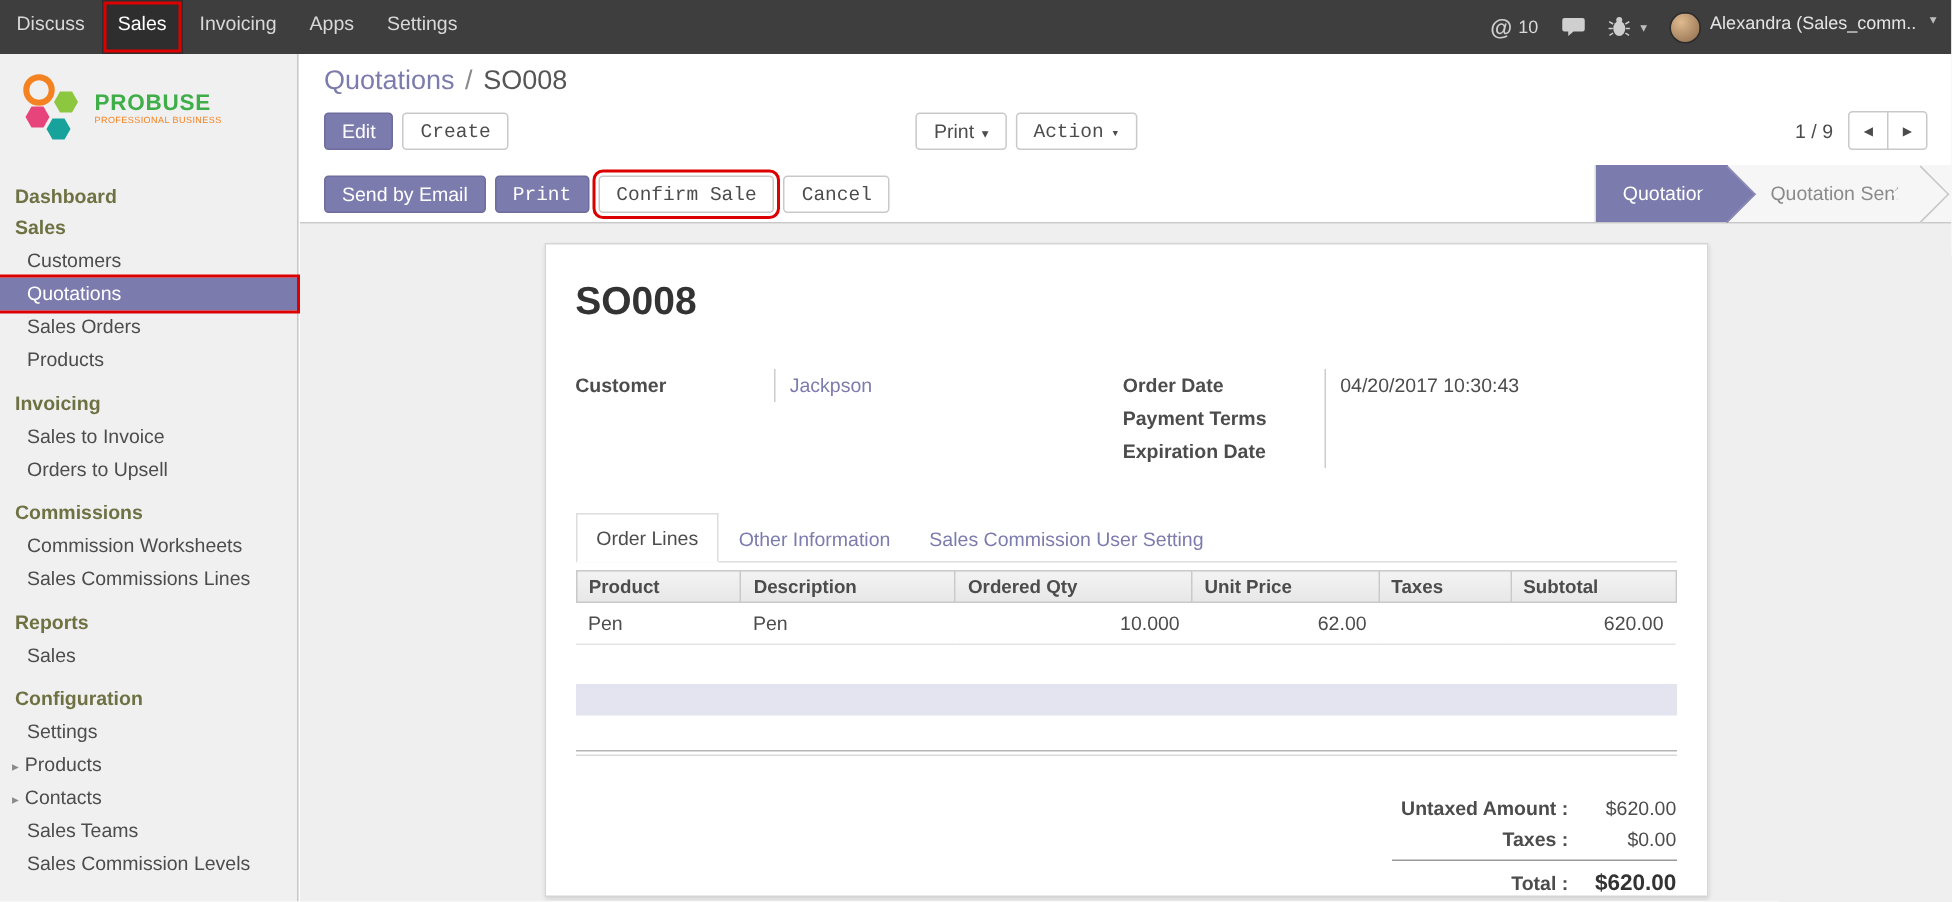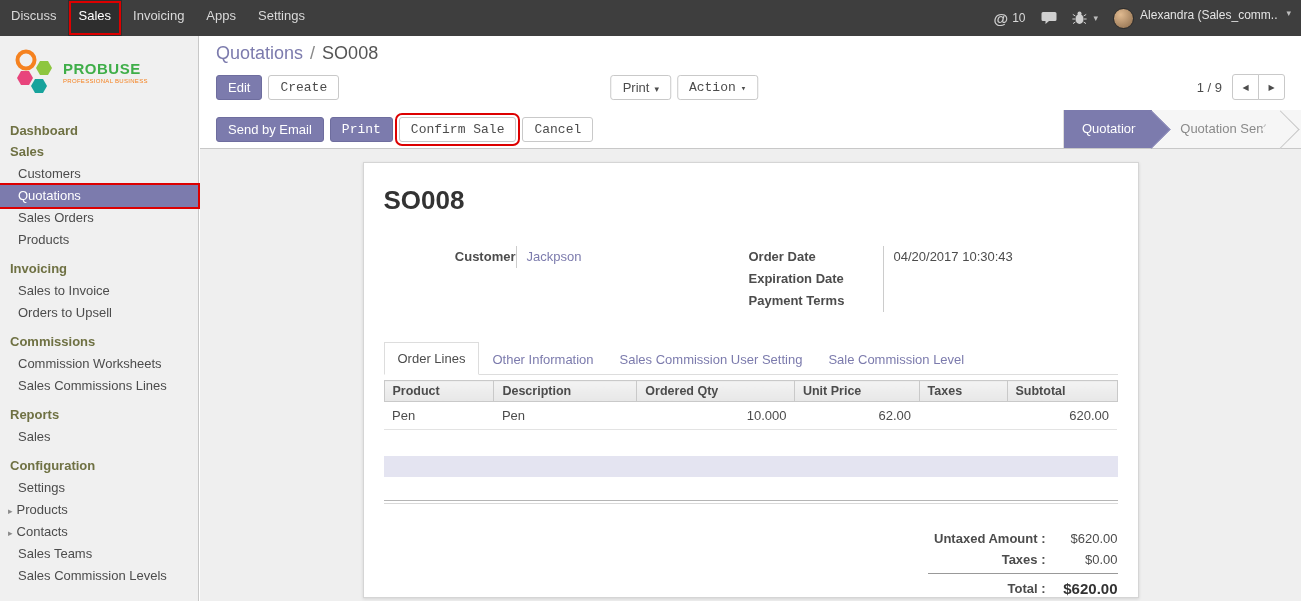--- a/index.html
+++ b/index.html
@@ -70,21 +70,21 @@
   #main { flex:1; overflow:hidden; }
   .sheet { width:776px; height:436px; margin:13px auto; background:#fff; border:1px solid #d5d5d5; box-shadow:0 1px 3px rgba(0,0,0,.12); padding:22px 20px 24px; overflow:hidden; }
   .sheet h1 { font-size:26px; font-weight:bold; color:#333; margin-bottom:30px; }
 
   .fields { display:flex; margin-bottom:30px; }
   .fgroup { display:flex; flex-direction:column; }
   .fgroup.left { width:365px; }
   .fgroup.right { flex:1; }
   .frow { display:flex; min-height:22px; }
   .flabel { font-weight:bold; color:#4c4c4c; line-height:21px; }
-  .fgroup.left .flabel { width:132px;text-align:right; }
+  .fgroup.left .flabel { width:132px; }
   .fgroup.right .flabel { width:134px; }
   .fvalue { border-left:1px solid #ccc; padding-left:10px; line-height:21px; flex:1; }
   .fvalue.link { color:#7c7bad; cursor:pointer; }
 
   .tabs { display:flex; align-items:flex-end; border-bottom:1px solid #ddd; }
   .tab { padding:8px 13px; font-size:13px; color:#7c7bad; cursor:pointer; margin-bottom:-1px; }
   .tab.active { background:#fff; border:1px solid #ddd; border-bottom-color:#fff; color:#4c4c4c; }
 
   table.lines { width:100%; border-collapse:collapse; margin-top:5px; font-size:13px; }
   table.lines th { background:linear-gradient(#f3f3f3,#e7e7e7); border:1px solid #c9c9c9; padding:3px 8px; text-align:left; font-weight:bold; color:#4c4c4c; font-size:12.5px; }
@@ -228,35 +228,34 @@
               <div class="flabel">Customer</div>
               <div class="fvalue link">Jackpson</div>
             </div>
           </div>
           <div class="fgroup right">
             <div class="frow">
               <div class="flabel">Order Date</div>
               <div class="fvalue">04/20/2017 10:30:43</div>
             </div>
             <div class="frow">
-              <div class="flabel">Expiration Date</div>
+              <div class="flabel">Payment Terms</div>
               <div class="fvalue"></div>
             </div>
             <div class="frow">
-              <div class="flabel">Payment Terms</div>
+              <div class="flabel">Expiration Date</div>
               <div class="fvalue"></div>
             </div>
           </div>
         </div>
 
         <div class="tabs">
           <div class="tab active">Order Lines</div>
           <div class="tab">Other Information</div>
           <div class="tab">Sales Commission User Setting</div>
-          <div class="tab">Sale Commission Level</div>
         </div>
 
         <table class="lines">
           <colgroup>
             <col style="width:15%">
               <col style="width:19.5%">
               <col style="width:21.5%">
               <col style="width:17%">
               <col style="width:12%">
               <col style="width:15%">

